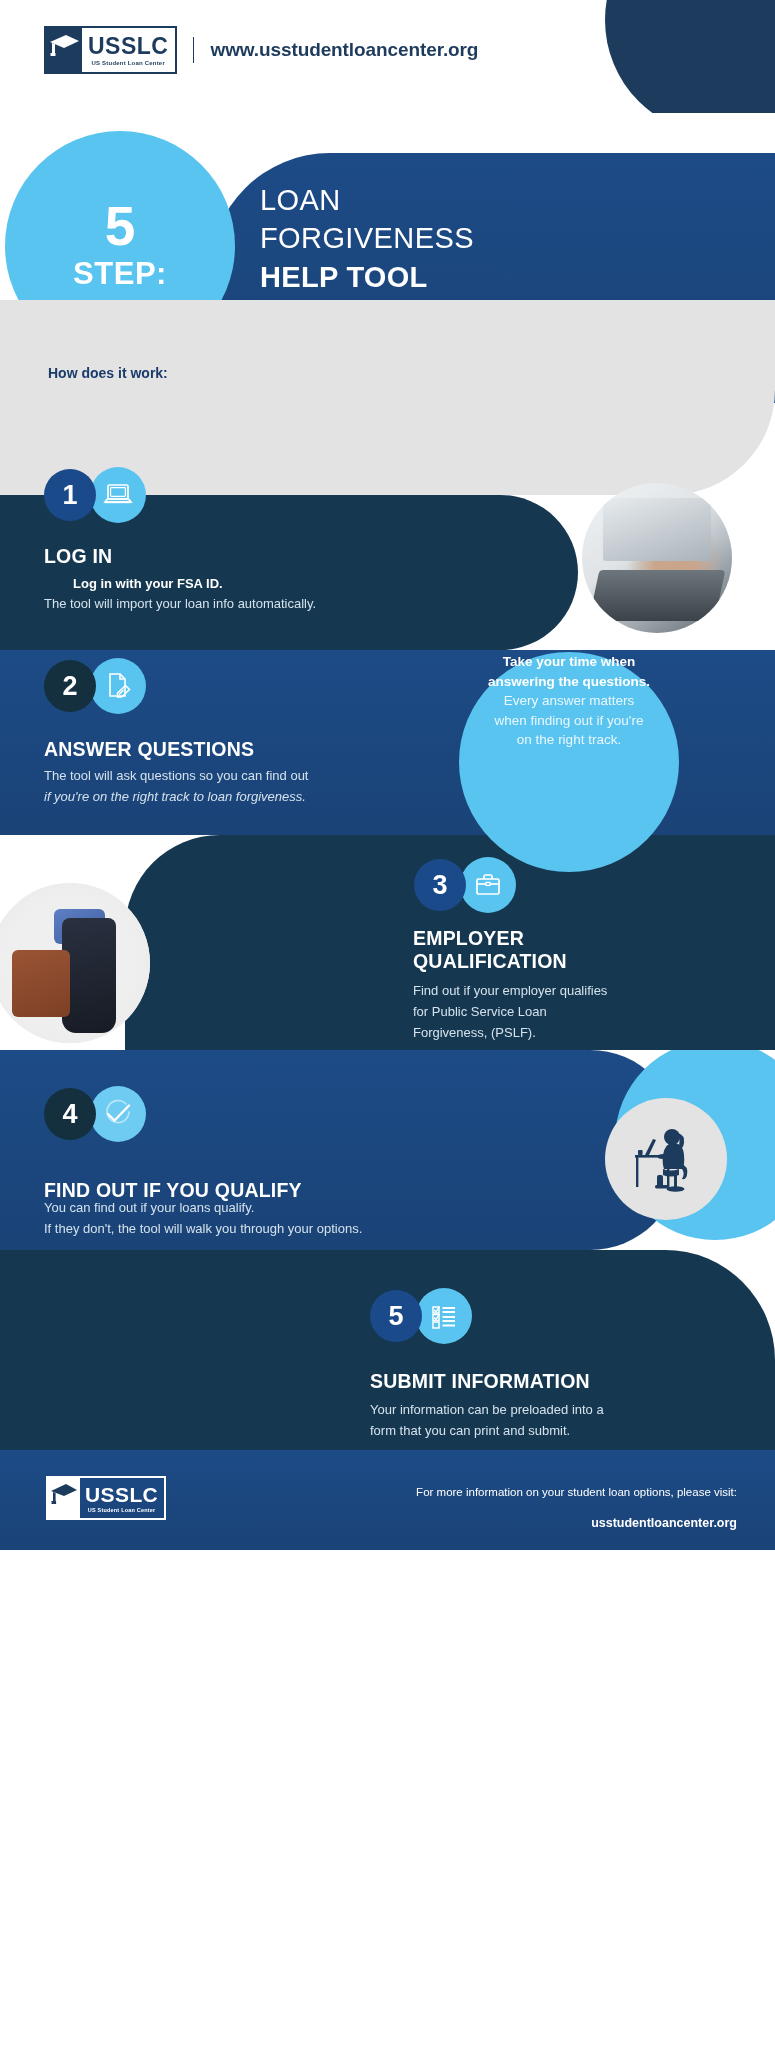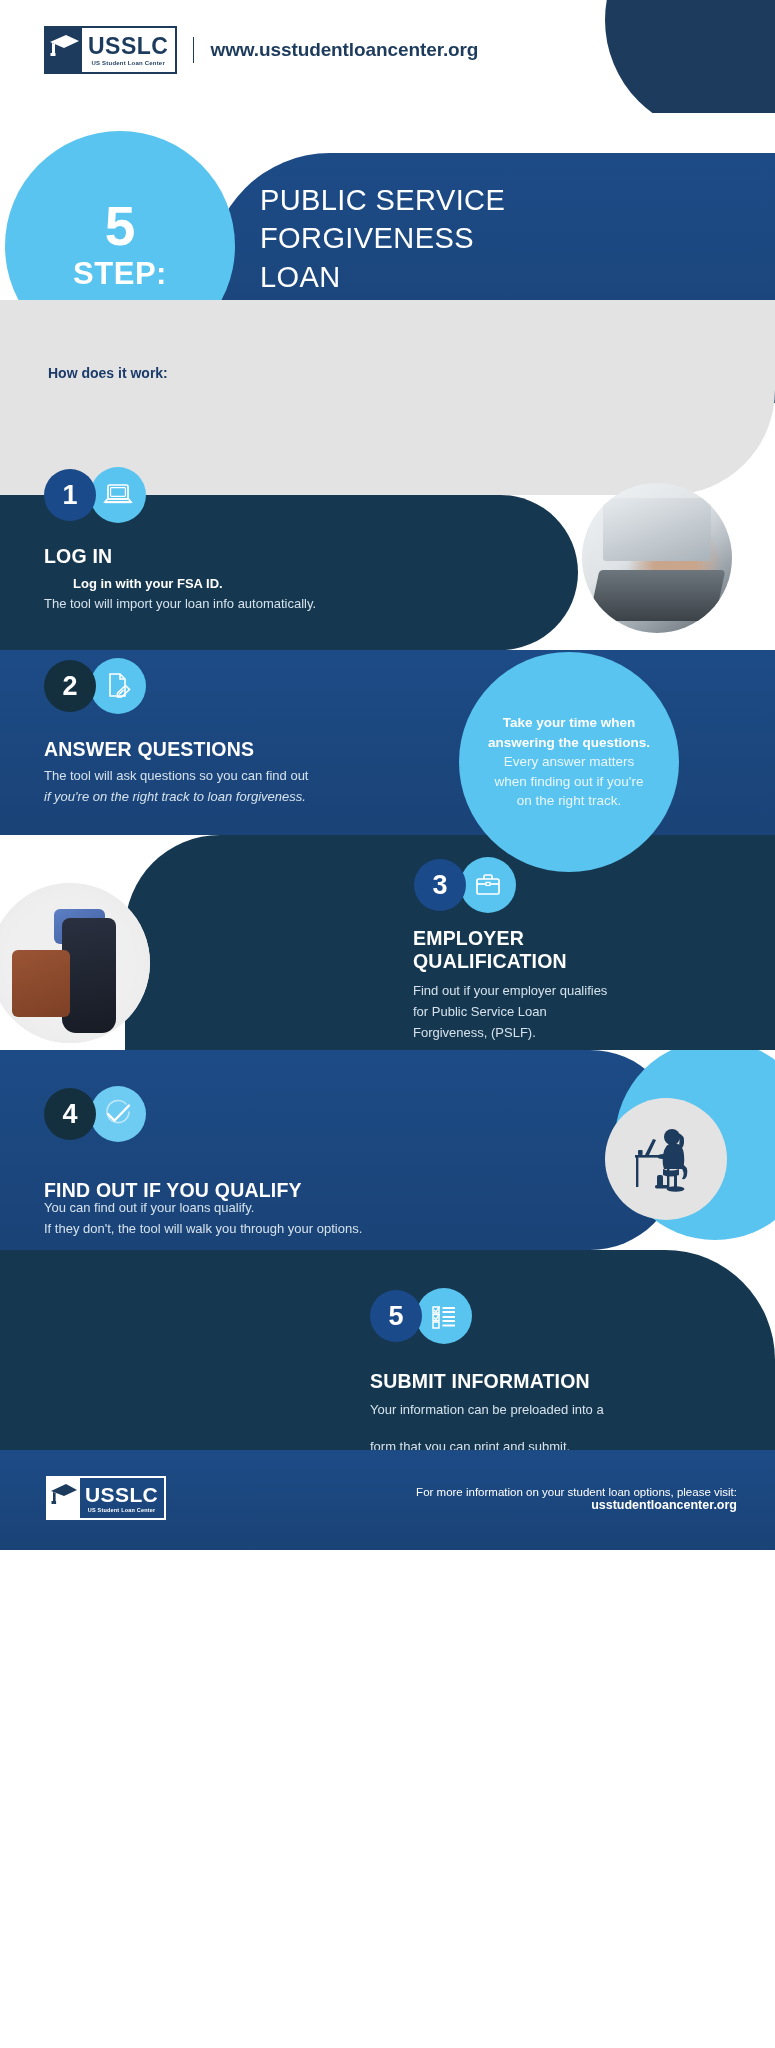--- a/index.html
+++ b/index.html
@@ -125,21 +125,21 @@
     position:absolute; color:#ffffff; font-size:13px;
     font-weight:bold; line-height:1.5;
   }
   .step-body{
     position:absolute; color:#d5e2ec; font-size:13px;
     font-weight:300; line-height:1.6;
   }
   .callout{
     position:absolute; border-radius:50%; background:#58c4ef;
     display:flex; flex-direction:column; align-items:center;
-    justify-content:center; text-align:center; z-index:4;
+    justify-content:flex-start; text-align:center; z-index:4;
   }
   .callout b{ color:#ffffff; font-size:13.5px; font-weight:bold; line-height:1.45; display:block;}
   .callout span{ color:#eaf7fe; font-size:13.5px; font-weight:300; line-height:1.45; display:block;}
 
   
   #s1{
     position:absolute; left:0; top:495px; width:775px; height:155px;
     overflow:visible;
   }
   #s1-panel{
@@ -214,21 +214,21 @@
   }
   .f-cap{ width:32px; background:#ffffff; position:relative; }
   .f-txt{ padding:2px 6px 1px 5px; display:flex; flex-direction:column;
           justify-content:center; align-items:center; }
   .f-usslc{ font-weight:bold; font-size:21px; color:#fff; line-height:1; letter-spacing:.4px;}
   .f-sub{ font-size:5.5px; color:#fff; letter-spacing:.2px; margin-top:2px; white-space:nowrap; font-weight:bold;}
   #f-right{
     position:absolute; right:38px; top:36px; text-align:right; color:#ffffff;
   }
   #f-line1{ font-size:11.5px; font-weight:300; }
-  #f-line2{ font-size:12.5px; font-weight:bold; margin-top:0; }
+  #f-line2{ font-size:12.5px; font-weight:bold; margin-top:18px; }
 
   
   .ph-laptop{
     width:100%; height:100%;
     background:
       radial-gradient(circle at 62% 55%, #c9a58b 0 16%, rgba(201,165,139,0) 38%),
       linear-gradient(145deg,#f2f4f5 0%,#dfe3e6 42%,#b9c0c6 60%,#8d969d 78%,#5d666d 100%);
     position:relative;
   }
   .ph-laptop:after{
@@ -277,23 +277,22 @@
       </div>
     </div>
     <div id="hdr-divider"></div>
     <div id="hdr-url">www.usstudentloancenter.org</div>
   </div>
 </div>
 
 <div id="title-band">
   <div id="title-panel">
     <div id="title-text">
-      <div class="title-line">PUBLIC SERVICE</div>
+      <div class="title-line">LOAN</div>
       <div class="title-line">FORGIVENESS</div>
-      <div class="title-line">LOAN</div>
       <div class="title-strong">HELP TOOL</div>
     </div>
   </div>
   <div id="step-circle">
     <div id="step-number">5</div>
     <div id="step-word">STEP:</div>
   </div>
 </div>
 
 <div id="intro">
@@ -438,21 +437,21 @@
       <line x1="14.5" y1="7" x2="27" y2="7" stroke-width="2"></line>
       <line x1="14.5" y1="11" x2="27" y2="11" stroke-width="2"></line>
       <line x1="14.5" y1="16" x2="27" y2="16" stroke-width="2"></line>
       <line x1="14.5" y1="20" x2="27" y2="20" stroke-width="2"></line>
       <line x1="14.5" y1="24.5" x2="27" y2="24.5" stroke-width="2"></line>
     </svg>
   </div>
 
   <div class="step-title" style="left:370px; top:120px;">SUBMIT INFORMATION</div>
   <div class="step-body" style="left:370px; top:150px;">Your information can be preloaded into a</div>
-  <div class="step-body" style="left:370px; top:171px;margin-top:16px;">form that you can print and submit.</div>
+  <div class="step-body" style="left:370px; top:171px;">form that you can print and submit.</div>
 </div>
 
 <div id="footer">
   <div id="f-logo">
     <div class="f-box">
       <div class="f-cap">
         <svg width="30" height="40" viewBox="0 0 30 40" style="position:absolute;left:1px;top:3px;">
           <polygon points="2,10 17,3 28,9 15,15" fill="#1d3b5c"></polygon>
           <path d="M4,11 L4,21 L6.6,21 L6.6,12 Z" fill="#1d3b5c"></path>
           <rect x="2.5" y="20" width="4.6" height="3" fill="#1d3b5c"></rect>

